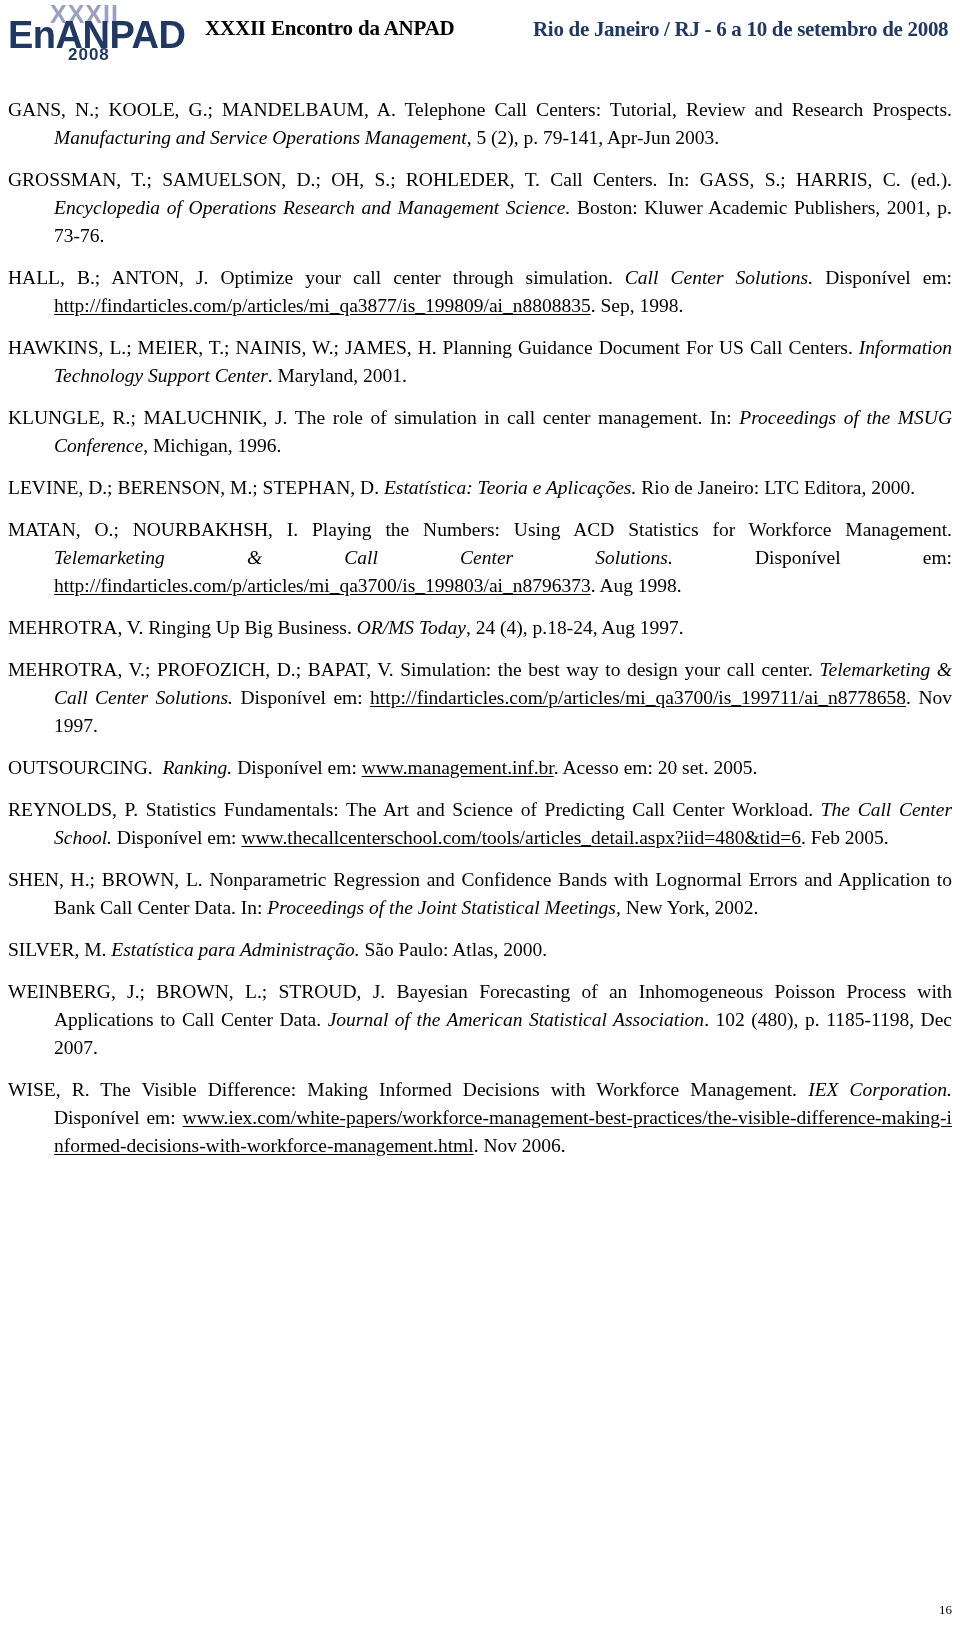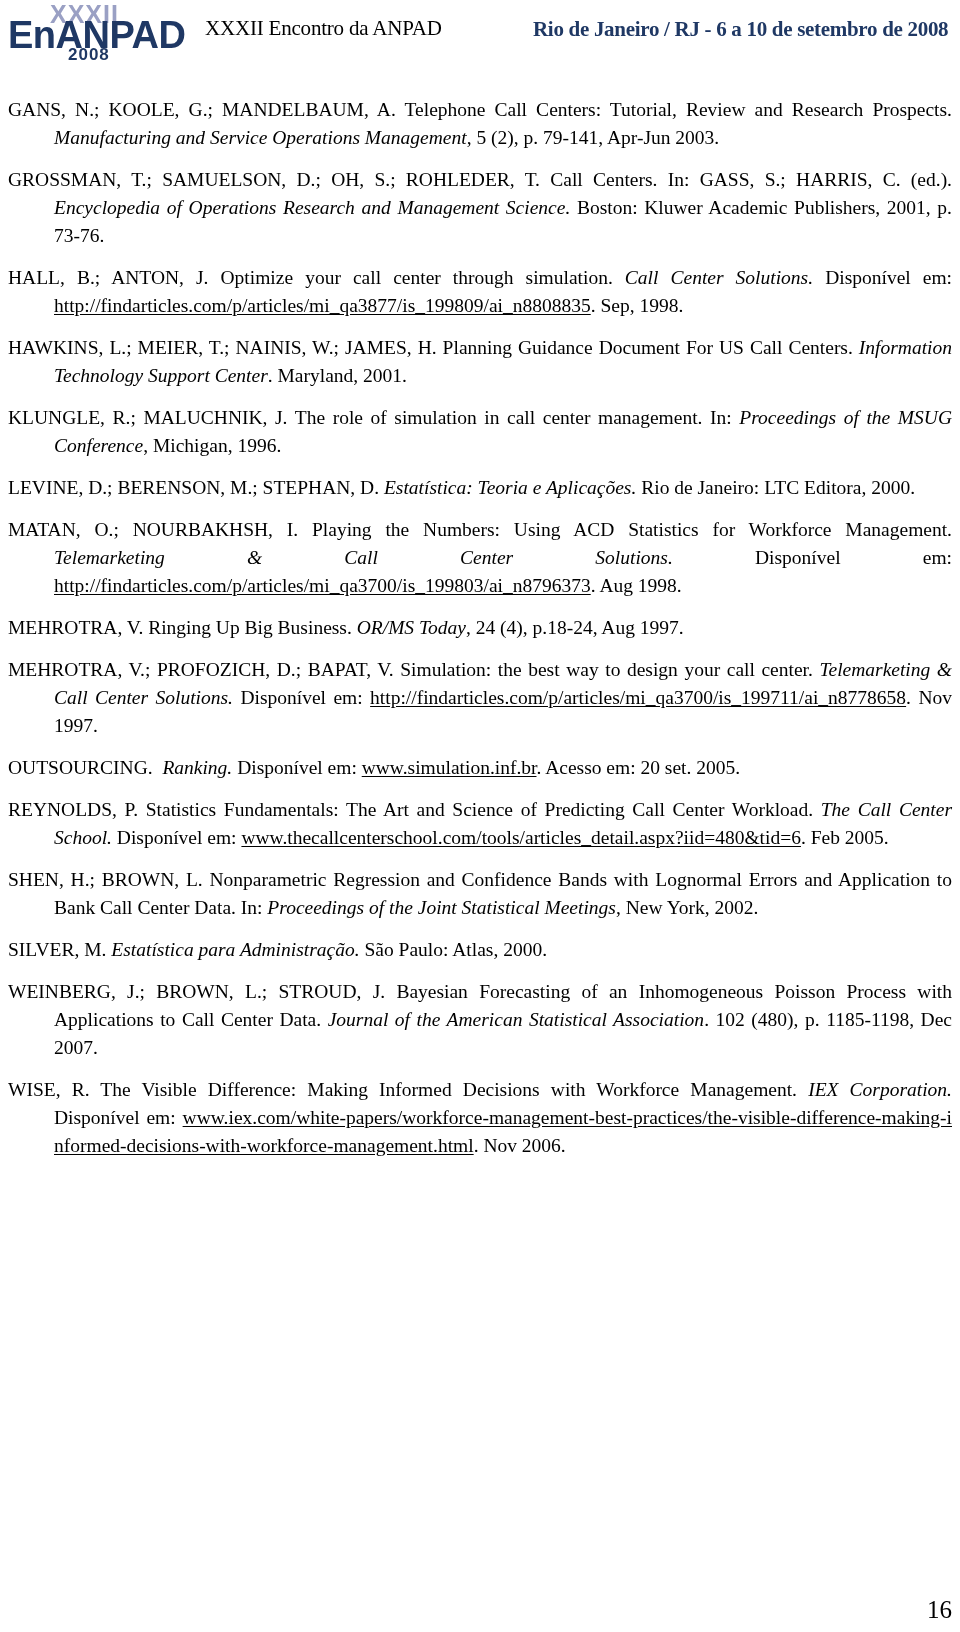--- a/index.html
+++ b/index.html
@@ -61,21 +61,21 @@
     color: #1f3864;
     line-height: 1;
     letter-spacing: 1px;
   }
   .header-title {
     position: absolute;
     left: 205px;
     top: 16px;
     font-family: "Liberation Serif", "DejaVu Serif", serif;
     font-size: 21px;
-    font-weight: normal;
+    font-weight: bold;
     color: #000000;
     letter-spacing: -0.2px;
     white-space: nowrap;
   }
   .header-date {
     position: absolute;
     left: 533px;
     top: 17px;
     font-family: "Liberation Serif", "DejaVu Serif", serif;
     font-size: 21px;
@@ -111,21 +111,21 @@
     text-underline-offset: 2px;
   }
 
   
   #page-footer {
     position: absolute;
     left: 0;
     bottom: 10px;
     width: 952px;
     text-align: right;
-    font-size: 25px;
+    font-size: 13px;
     line-height: 24px;
   }
 </style>
 </head>
 <body>
 
 <div id="page-header">
 
   <div class="logo-block">
     <div class="logo-xxxii">XXXII</div>
@@ -174,21 +174,21 @@
   <p class="ref">
     <span>MEHROTRA, V.</span><span> Ringing Up Big Business. </span><i>OR/MS Today</i><span>, 24 (4), p.18-24, Aug 1997.</span>
   </p>
 
   <p class="ref">
     <span>MEHROTRA, V.; PROFOZICH, D.; BAPAT, V.</span><span> Simulation: the best way to design your call center. </span><i>Telemarketing &amp; Call Center Solutions.</i><span> Disponível em: </span><a class="u" href="#" style="color:#000;">http://findarticles.com/p/articles/mi_qa3700/is_199711/ai_n8778658</a><span>. Nov 1997.</span>
   </p>
 
   <p class="ref">
     <span>OUTSOURCING.</span>
-    <span>&nbsp;</span><i>Ranking.</i><span> Disponível em: </span><a class="u" href="#" style="color:#000;">www.simulation.inf.br</a><span>. Acesso em: 20 set. 2005.</span>
+    <span>&nbsp;</span><i>Ranking.</i><span> Disponível em: </span><a class="u" href="#" style="color:#000;">www.management.inf.br</a><span>. Acesso em: 20 set. 2005.</span>
   </p>
 
 
   <p class="ref">
     <span>REYNOLDS, P.</span><span> Statistics Fundamentals: The Art and Science of Predicting Call Center Workload. </span><i>The Call Center School.</i><span> Disponível em: </span><a class="u" href="#" style="color:#000;">www.thecallcenterschool.com/tools/articles_detail.aspx?iid=480&amp;tid=6</a><span>. Feb 2005.</span>
   </p>
 
   <p class="ref">
     <span>SHEN, H.; BROWN, L.</span><span> Nonparametric Regression and Confidence Bands with Lognormal Errors and Application to Bank Call Center Data. In: </span><i>Proceedings of the Joint Statistical Meetings</i><span>, New York, 2002.</span>
   </p>

